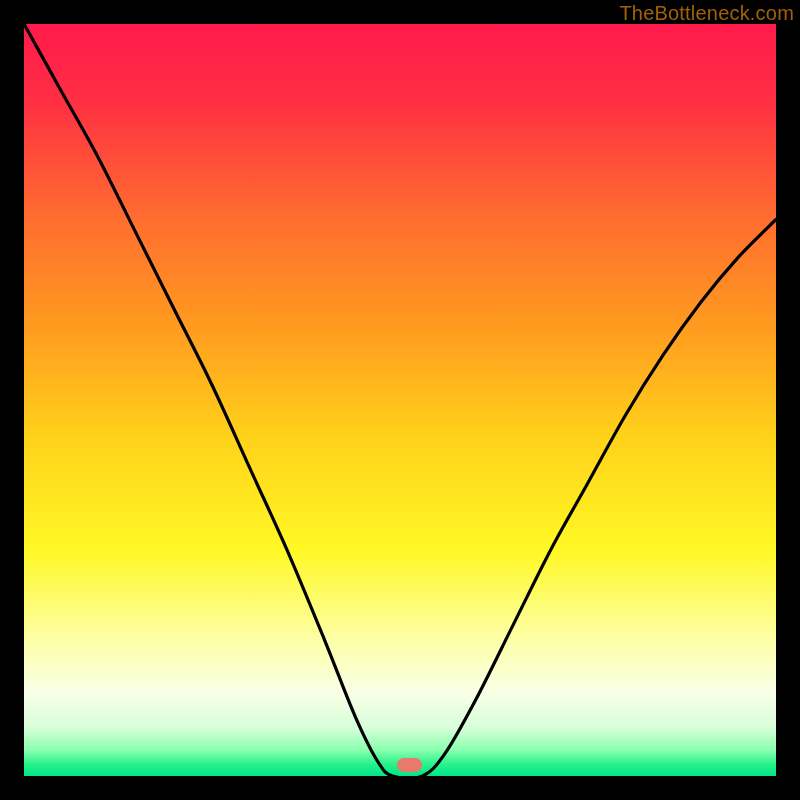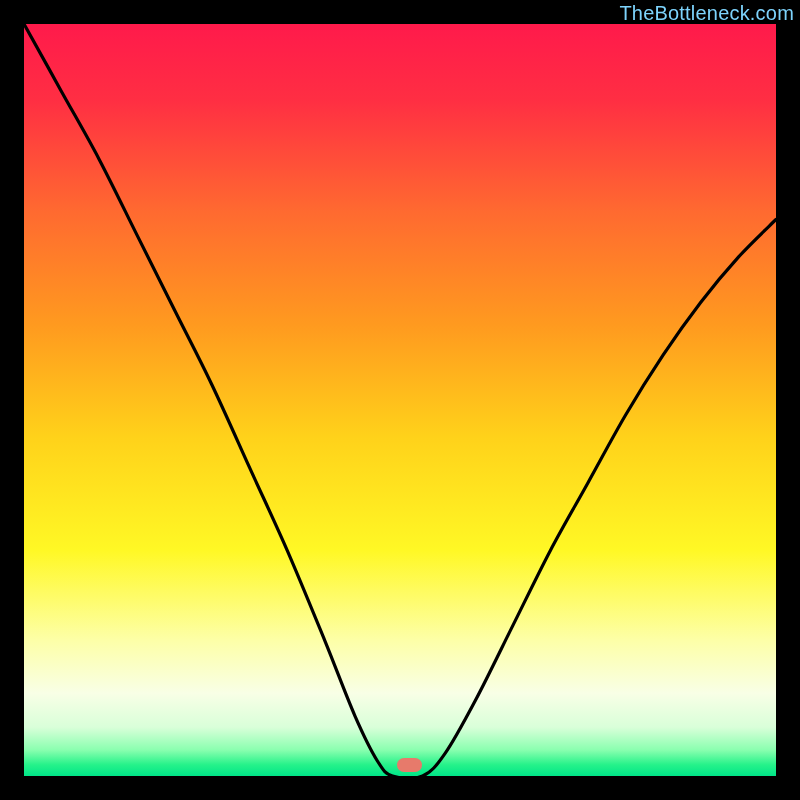--- a/index.html
+++ b/index.html
@@ -41,21 +41,21 @@
   }
   .marker {
     position: absolute;
     background: #e77a6b;
     border-radius: 8px;
   }
   .watermark {
     position: absolute;
     top: 2px;
     right: 6px;
-    color: #7dd3fc;
+    color: #a16207;
     font-size: 20px;
     letter-spacing: 0.2px;
     font-weight: 400;
   }
 </style>
 </head>
 <body>
 
 <div class="frame">
 

